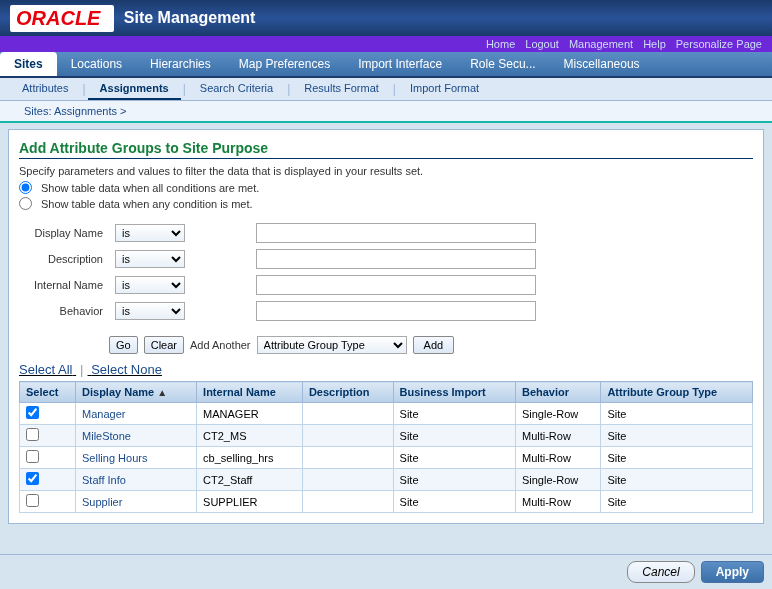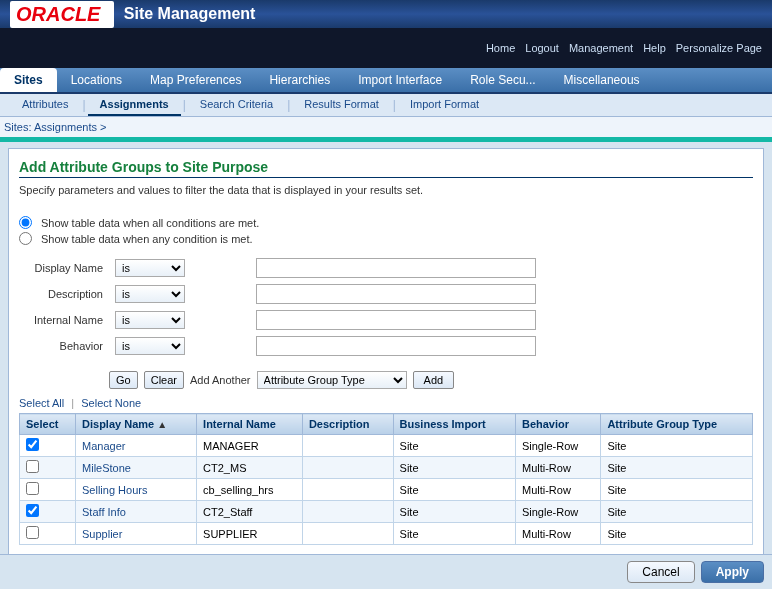--- a/index.html
+++ b/index.html
@@ -1,79 +1,79 @@
 <!DOCTYPE html>
 <html><head>
   <meta charset="utf-8">
   <style>
     * { box-sizing: border-box; margin: 0; padding: 0; }
     body { font-family: Arial, sans-serif; font-size: 12px; background: #d6e4f0; width: 772px; height: 589px; overflow: hidden; }
 
     
-    .header { background: linear-gradient(180deg, #1a3a6b 0%, #2a5298 50%, #1a3a6b 100%); height: 28px; display: flex; align-items: center; padding: 0 10px; }
+    .header { background: linear-gradient(180deg, #1a3a6b 0%, #2a5298 50%, #1a3a6b 100%); height: 36px; display: flex; align-items: center; padding: 0 10px; }
     .oracle-logo { color: #e8000d; font-size: 18px; font-weight: bold; font-style: italic; background: white; padding: 2px 6px; border-radius: 2px; margin-right: 10px; }
     .header-title { color: white; font-size: 16px; font-weight: bold; }
-    .top-nav { background: #0f172a; display: flex; justify-content: flex-end; padding: 14px 10px; gap: 10px; }
+    .top-nav { background: #6d28d9; display: flex; justify-content: flex-end; padding: 2px 10px; gap: 10px; }
     .top-nav a { color: #ccdff5; font-size: 11px; text-decoration: none; cursor: pointer; }
 
     
     .tab-bar { background: linear-gradient(180deg, #5b8ec4 0%, #3a6fa8 100%); display: flex; align-items: flex-end; padding: 0 0 0 0; border-bottom: 2px solid #1a3a6b; }
     .tab { padding: 5px 14px; color: white; font-size: 12px; cursor: pointer; border-top-left-radius: 4px; border-top-right-radius: 4px; white-space: nowrap; }
     .tab.active { background: white; color: #003366; font-weight: bold; }
 
     
     .sub-tab-bar { background: #dce8f5; border-bottom: 1px solid #a0b8d8; display: flex; align-items: center; padding: 0 10px; gap: 0; }
     .sub-tab { padding: 4px 12px; color: #1a4a8a; font-size: 11px; cursor: pointer; border-bottom: 2px solid transparent; }
     .sub-tab.active { color: #003366; font-weight: bold; border-bottom: 2px solid #003366; }
     .sub-tab-sep { color: #a0b8d8; margin: 0 2px; }
 
     
-    .breadcrumb { background: #eef4fb; padding: 4px 4px; border-bottom: 5px solid #14b8a6; font-size: 11px; color: #1a4a8a; }
+    .breadcrumb { background: #eef4fb; padding: 4px 24px; border-bottom: 2px solid #14b8a6; font-size: 11px; color: #1a4a8a; }
     .breadcrumb a { color: #1a4a8a; text-decoration: none; }
 
     
     .main { background: white; margin: 6px 8px; border: 1px solid #a0b8d8; padding: 10px; }
     .page-title { font-size: 14px; font-weight: bold; color: #15803d; border-bottom: 1px solid #003366; padding-bottom: 2px; margin-bottom: 6px; }
-    .description { font-size: 11px; color: #333; margin-bottom: 20px; }
+    .description { font-size: 11px; color: #333; margin-bottom: 4px; }
 
     
     .radio-group { margin-bottom: 10px; }
     .radio-item { display: flex; align-items: center; gap: 9px; margin-bottom: 3px; font-size: 11px; color: #333; }
     .radio-item input[type="radio"] { margin: 0; }
 
     
     .filter-table { width: 100%; border-collapse: collapse; margin-bottom: 8px; }
     .filter-table td { padding: 3px 6px; vertical-align: middle; }
     .filter-label { text-align: right; font-size: 11px; color: #333; width: 90px; }
     .filter-select { font-size: 11px; padding: 1px 2px; border: 1px solid #aaa; background: linear-gradient(180deg, #fff 0%, #e8f0f8 100%); width: 70px; }
     .filter-input { font-size: 11px; padding: 1px 4px; border: 1px solid #aaa; width: 280px; height: 20px; }
 
     
     .btn-row { display: flex; align-items: center; gap: 6px; padding: 4px 0 6px 90px; }
     .btn { font-size: 11px; padding: 2px 6px; border: 1px solid #888; background: linear-gradient(180deg, #f5f9ff 0%, #dce8f5 100%); cursor: pointer; border-radius: 2px; }
     .btn-add { font-size: 11px; padding: 2px 10px; border: 1px solid #888; background: linear-gradient(180deg, #f5f9ff 0%, #dce8f5 100%); cursor: pointer; border-radius: 2px; }
     .add-another-select { font-size: 11px; padding: 1px 2px; border: 1px solid #aaa; background: linear-gradient(180deg, #fff 0%, #e8f0f8 100%); width: 150px; }
 
     
-    .select-links { padding: 2px 0 4px 0; font-size: 11px; }
+    .select-links { padding: 2px 0 4px 0; font-size: 13px; text-decoration: underline; }
     .select-links a { color: #1a4a8a; text-decoration: none; cursor: pointer; }
     .select-links span { color: #999; margin: 0 4px; }
 
     
     .results-table { width: 100%; border-collapse: collapse; font-size: 11px; }
     .results-table th { background: linear-gradient(180deg, #dce8f5 0%, #b8d0e8 100%); border: 1px solid #a0b8d8; padding: 4px 6px; text-align: left; color: #003366; font-weight: bold; white-space: nowrap; }
     .results-table td { border: 1px solid #c0d4e8; padding: 3px 6px; vertical-align: middle; }
     .results-table tr:nth-child(even) td { background: #f0f6fc; }
     .results-table tr:nth-child(odd) td { background: #ffffff; }
     .results-table a { color: #1a4a8a; text-decoration: none; }
     .sort-arrow { font-size: 10px; color: #333; }
 
     
     .bottom-bar { display: flex; justify-content: flex-end; gap: 6px; padding: 6px 8px; background: #d6e4f0; border-top: 1px solid #a0b8d8; position: absolute; bottom: 0; left: 0; right: 0; }
-    .btn-cancel { font-size: 12px; padding: 3px 14px; border: 1px solid #888; background: linear-gradient(180deg, #f5f9ff 0%, #dce8f5 100%); cursor: pointer; border-radius: 4px; }
+    .btn-cancel { font-size: 12px; padding: 3px 14px; border: 1px solid #888; background: linear-gradient(180deg, #f5f9ff 0%, #dce8f5 100%); cursor: pointer; border-radius: 9px; font-style: italic; }
     .btn-apply { font-size: 12px; padding: 3px 14px; border: 1px solid #4a6fa5; background: linear-gradient(180deg, #5b8ec4 0%, #3a6fa8 100%); color: white; cursor: pointer; border-radius: 4px; font-weight: bold; }
     .oracle-text { color: #e8000d; font-size: 20px; font-weight: bold; font-style: italic; }
     .oracle-reg { color: white; font-size: 10px; vertical-align: super; }
 
     input[type="checkbox"] { cursor: pointer; }
     input[type="radio"] { cursor: pointer; }
   </style>
 </head>
 <body>
 
@@ -88,22 +88,22 @@
   <a>Home</a>
   <a>Logout</a>
   <a>Management</a>
   <a>Help</a>
   <a>Personalize Page</a>
 </div>
 
 <div class="tab-bar">
   <div class="tab active">Sites</div>
   <div class="tab">Locations</div>
+  <div class="tab">Hierarchies</div>
   <div class="tab">Map Preferences</div>
-  <div class="tab">Hierarchies</div>
   <div class="tab">Import Interface</div>
   <div class="tab">Role Secu...</div>
   <div class="tab">Miscellaneous</div>
 </div>
 
 <div class="sub-tab-bar">
   <div class="sub-tab">Attributes</div>
   <span class="sub-tab-sep">|</span>
   <div class="sub-tab active">Assignments</div>
   <span class="sub-tab-sep">|</span>

